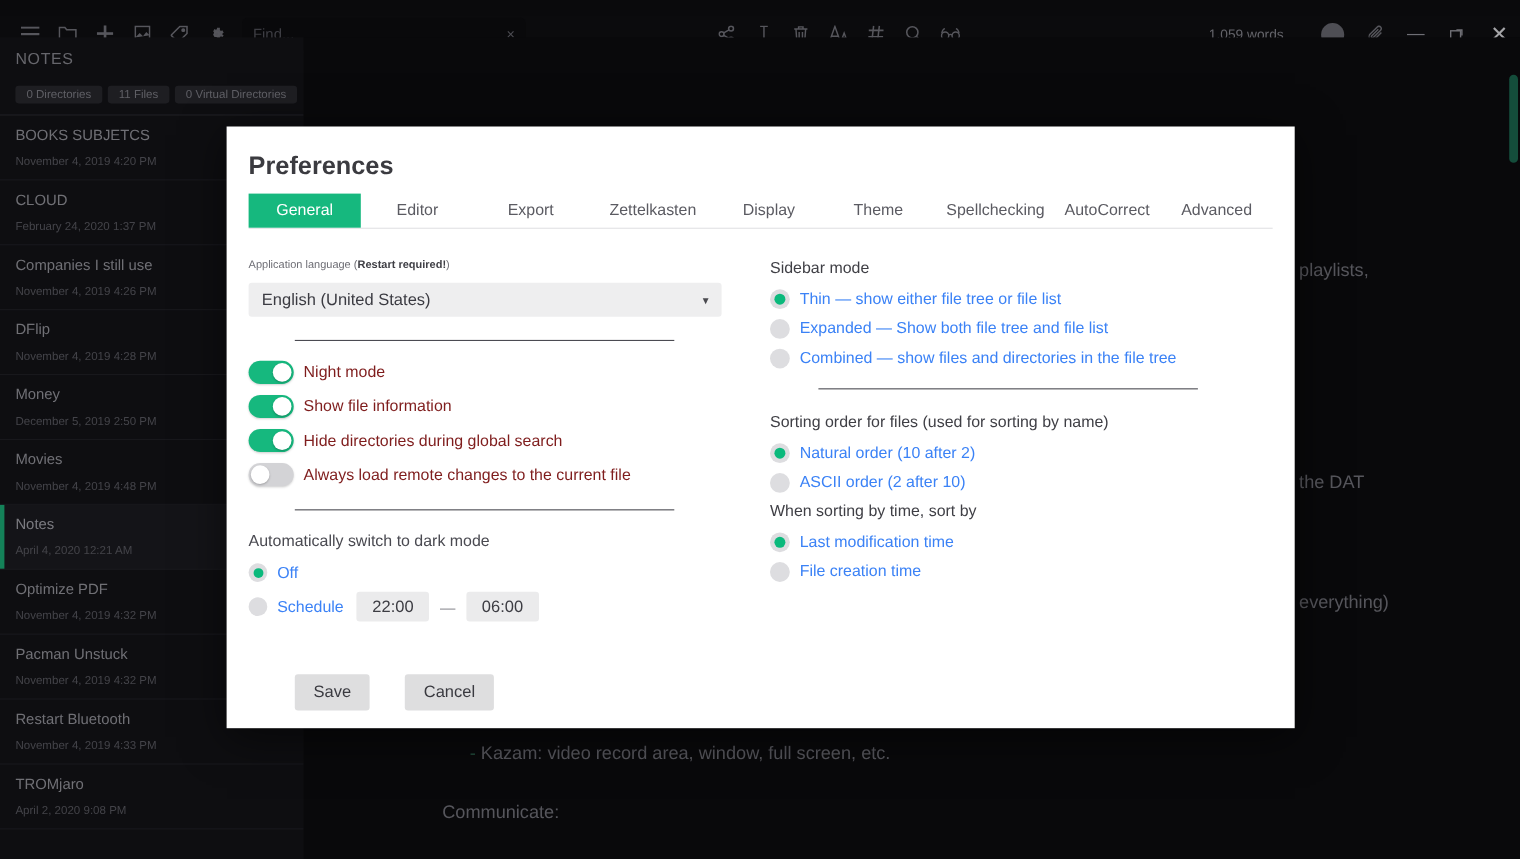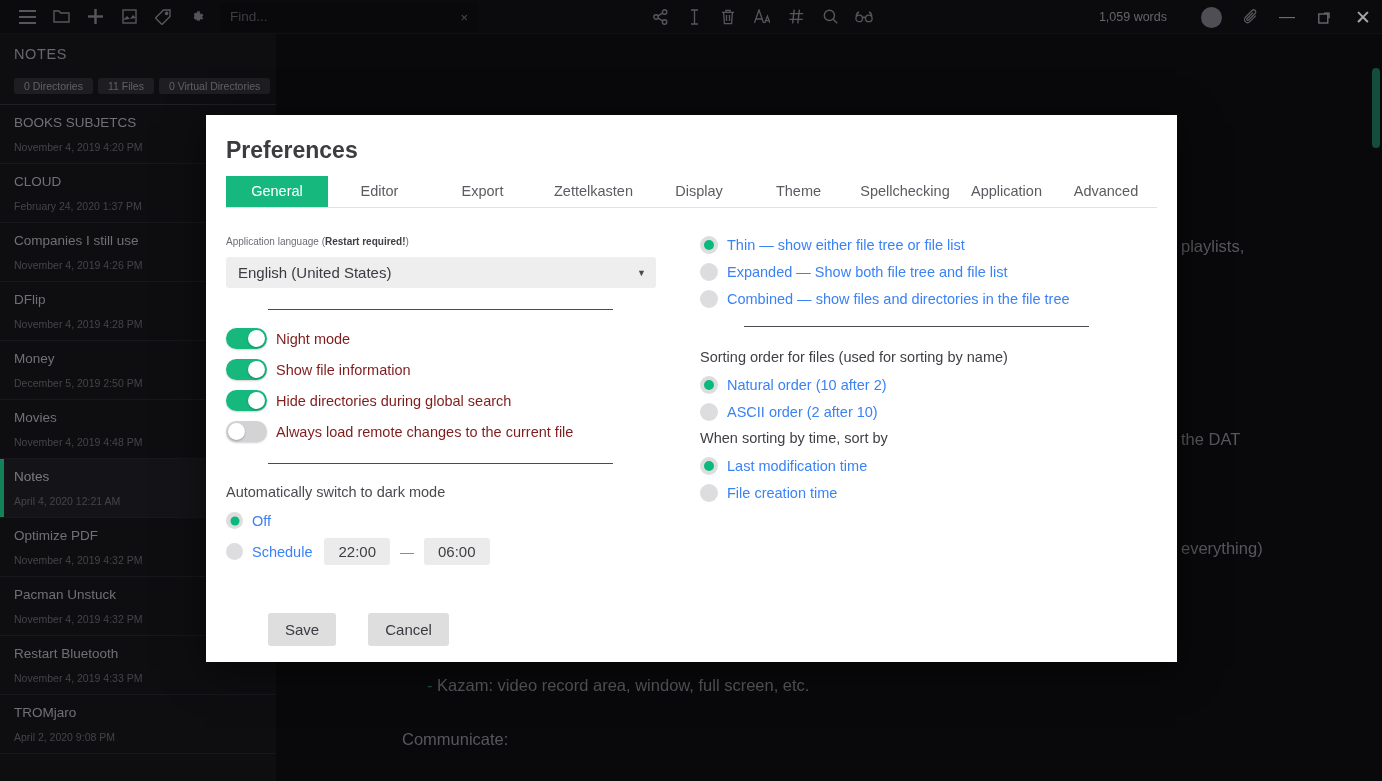--- a/index.html
+++ b/index.html
@@ -7,21 +7,21 @@
     width: 1382px; height: 781px;
     overflow: hidden;
     background: #0e0e11;
     font-family: "Liberation Sans", sans-serif;
     -webkit-font-smoothing: antialiased;
   }
   #app { position: relative; width: 1382px; height: 781px; background: #0e0e11; }
 
   
   .toolbar {
-    position: absolute; top: 0; left: 0;
+    position: absolute; top: 14px; left: 0;
     width: 1382px; height: 34px;
     background: #101013;
     display: flex; align-items: center;
     border-bottom: 1px solid #17171b;
   }
   .tb-left { display: flex; align-items: center; padding-left: 10px; }
   .tb-icon {
     width: 34px; height: 30px;
     display: flex; align-items: center; justify-content: center;
     color: #787880;
@@ -404,21 +404,21 @@
   <div class="modal">
     <div class="modal-title">Preferences</div>
     <div class="tabs" id="tabs">
         <div class="tab active" style="width: 102px;">General</div>
         <div class="tab" style="width: 103px;">Editor</div>
         <div class="tab" style="width: 103px;">Export</div>
         <div class="tab" style="width: 119px;">Zettelkasten</div>
         <div class="tab" style="width: 92px;">Display</div>
         <div class="tab" style="width: 107px;">Theme</div>
         <div class="tab" style="width: 106px;">Spellchecking</div>
-        <div class="tab" style="width: 97px;">Application</div>
+        <div class="tab" style="width: 97px;">AutoCorrect</div>
         <div class="tab" style="width: 102px;">Advanced</div>
       </div>
 
     <div class="modal-body">
 
       <div class="col-left">
         <div class="lbl">
           <span>Application language (</span><b>Restart required!</b><span>)</span>
         </div>
         <div class="select">
@@ -469,20 +469,21 @@
           <span class="time-box">06:00</span>
         </div>
 
         <div class="btn-row">
           <button class="btn">Save</button>
           <button class="btn">Cancel</button>
         </div>
       </div>
 
       <div class="col-right">
+        <div class="lbl-dark">Sidebar mode</div>
         <div id="sidebar-mode-opts">
             <div class="radio-row">
               <span class="radio radio-lg sel"></span>
               <span class="radio-lbl">Thin — show either file tree or file list</span>
             </div>
             <div class="radio-row">
               <span class="radio radio-lg"></span>
               <span class="radio-lbl">Expanded — Show both file tree and file list</span>
             </div>
             <div class="radio-row">

